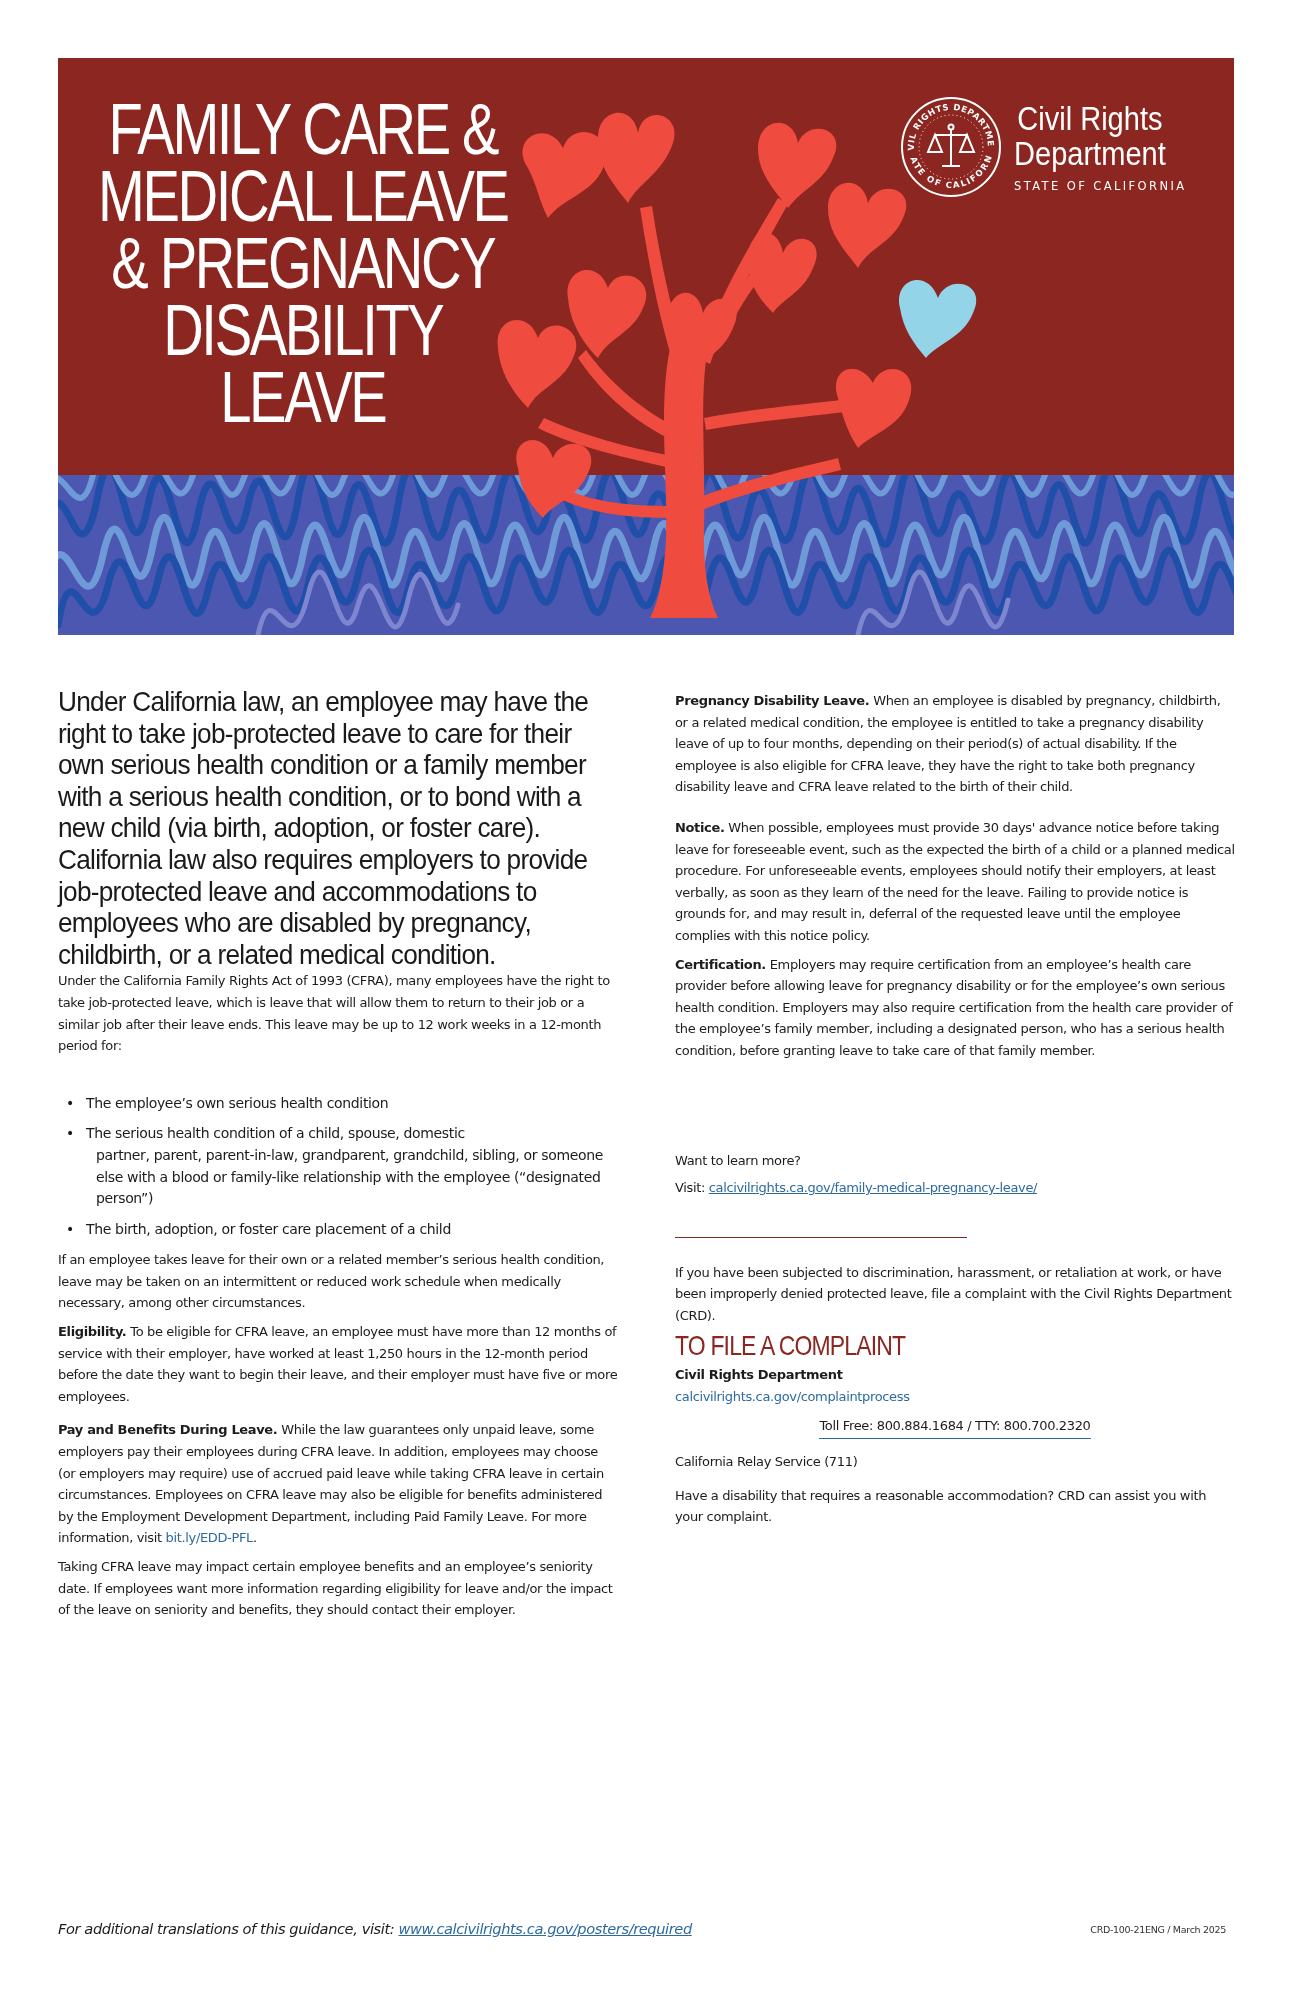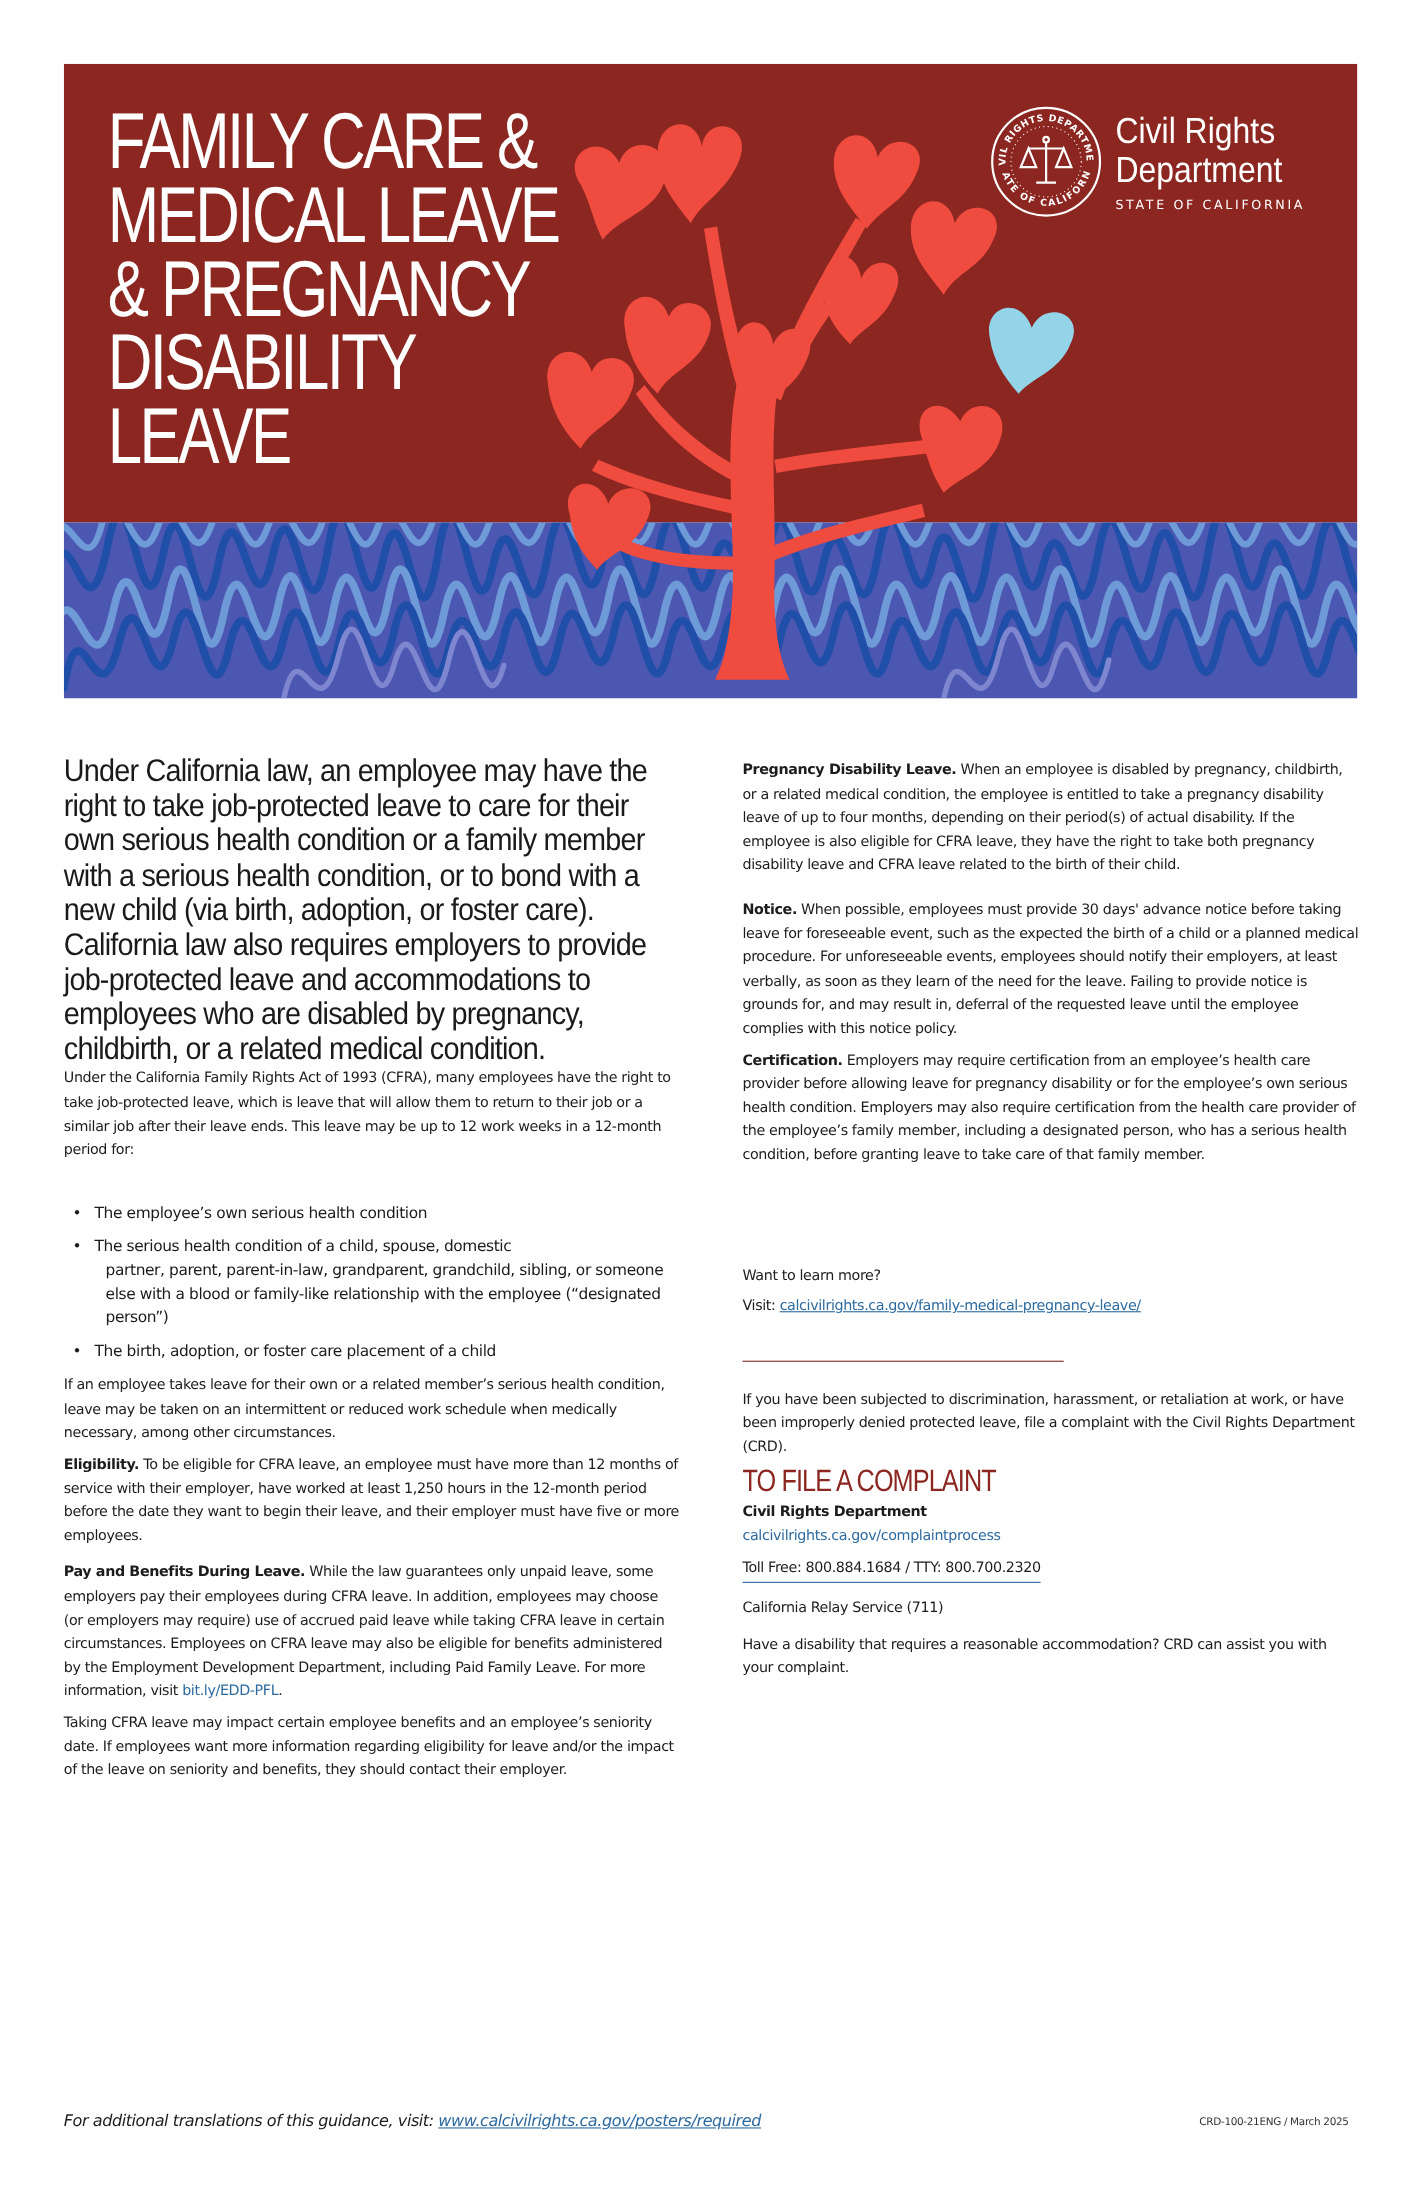--- a/index.html
+++ b/index.html
@@ -1,19 +1,19 @@
 <!DOCTYPE html>
 <html><head>
 <meta charset="utf-8">
 <style>
   * { box-sizing: border-box; margin: 0; padding: 0; }
   html, body { width: 1294px; height: 2000px; background: #ffffff; overflow: hidden; }
   body { position: relative; font-family: "DejaVu Sans", sans-serif; color: #1b1b1b; }
 
-  .banner { position: absolute; left: 58px; top: 58px; width: 1176px; height: 577px; overflow: hidden; }
+  .banner { position: absolute; left: 58px; top: 58px; width: 1176px; height: 577px; overflow: hidden; text-align: center; }
   .banner-red { position: absolute; left: 0; top: 0; width: 100%; height: 417px; background: #8b2620; }
   .banner-blue { position: absolute; left: 0; top: 417px; width: 100%; height: 160px; background: #4b57b0; overflow: hidden; }
   .banner-blue svg { position: absolute; left: 0; top: 0; }
   .tree { position: absolute; left: 0; top: 0; }
 
   .title { position: absolute; left: 40px; top: 38px; color: #ffffff;
     font-family: "Liberation Sans Narrow", "Liberation Sans", sans-serif;
     font-size: 72px; line-height: 67px; font-weight: 400; letter-spacing: -3px;
     transform: scaleX(0.78); transform-origin: left top; white-space: nowrap; }
   .title div { display: block; }
@@ -163,21 +163,21 @@
   <div class="p" style="margin-top:6px;"><span>Visit: </span><a class="link ul">calcivilrights.ca.gov/family-medical-pregnancy-leave/</a></div>
 
   <div style="height:38px;"></div>
   <div class="divider"></div>
   <div style="height:24px;"></div>
 
   <div class="p">If you have been subjected to discrimination, harassment, or retaliation at work, or have been improperly denied protected leave, file a complaint with the Civil Rights Department (CRD).</div>
   <div class="complaint-head" style="margin-top:4px;">TO FILE A COMPLAINT</div>
   <div class="p" style="margin-top:2px;"><b>Civil Rights Department</b></div>
   <div class="p"><a class="link">calcivilrights.ca.gov/complaintprocess</a></div>
-  <div class="p" style="margin-top:7px;"><span class="toll">Toll Free: 800.884.1684 / TTY: 800.700.2320</span></div>
+  <div class="p" style="margin-top:7px;text-align:center;"><span class="toll">Toll Free: 800.884.1684 / TTY: 800.700.2320</span></div>
   <div class="p" style="margin-top:12px;">California Relay Service (711)</div>
   <div class="p" style="margin-top:12px;">Have a disability that requires a reasonable accommodation? CRD can assist you with your complaint.</div>
 </div>
 
 <div class="footer">
   <div class="footer-left"><span>For additional translations of this guidance, visit: </span><a class="link ul">www.calcivilrights.ca.gov/posters/required</a></div>
   <div class="footer-right">CRD-100-21ENG / March 2025</div>
 </div>
 
 </body></html>

